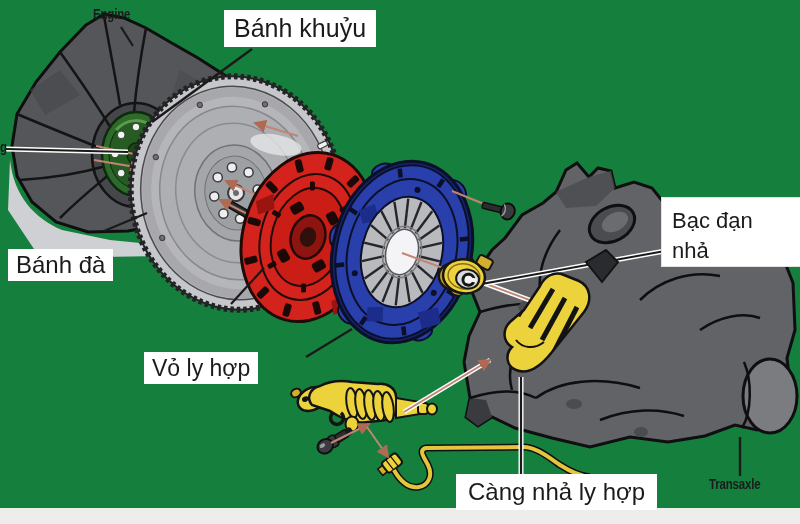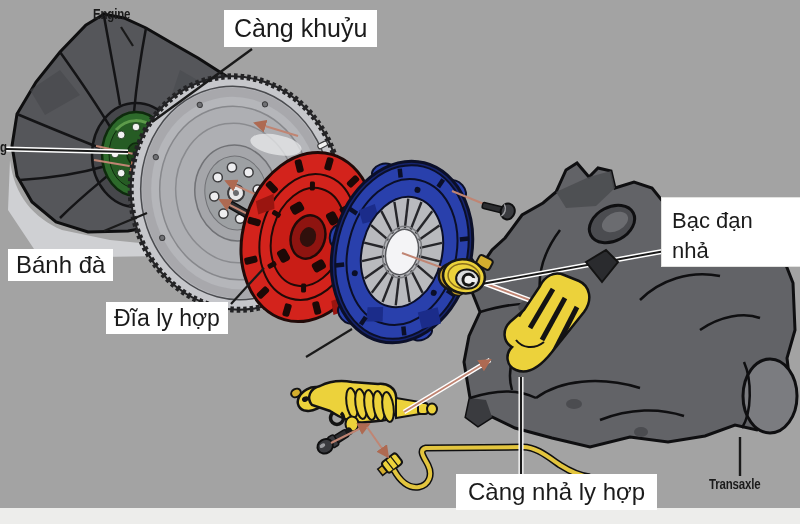--- a/index.html
+++ b/index.html
@@ -1,18 +1,18 @@
 <!DOCTYPE html>
 <html><head>
 <meta charset="utf-8">
 <style>
   html,body{margin:0;padding:0;}
   #stage{
     position:relative; width:800px; height:524px; overflow:hidden;
-    background:#a3a3a3;
+    background:#15803d;
     font-family:"Liberation Sans", sans-serif;
   }
   #stage svg{position:absolute;left:0;top:0;}
   .lbl{
     position:absolute; color:#1b1b1b; background:#ffffff;
     line-height:1.15; white-space:nowrap;
   }
   .lbl-sm{ font-size:14px; font-weight:700; background:transparent;
     transform:scaleX(.82); transform-origin:left top; letter-spacing:-.2px;}
   .lbl-big{ font-size:23px; padding:3px 8px;}
@@ -345,21 +345,21 @@
     <path d="M 352,329 L 306,357" stroke-width="2.2"></path>
     <path d="M 740,437 L 740,476" stroke-width="2.4"></path>
   </g>
   <g fill="none">
     <path d="M 521,377 L 521,474" stroke="#ffffff" stroke-width="5"></path>
     <path d="M 521,377 L 521,474" stroke="#1a1a1a" stroke-width="2.2"></path>
   </g>
 </svg>
 
   <div class="lbl lbl-sm" style="left:93px; top:6px;">Engine</div>
-  <div class="lbl" style="left:224px; top:10px; font-size:25px; padding:4px 10px;">Càng khuỷu</div>
+  <div class="lbl" style="left:224px; top:10px; font-size:25px; padding:4px 10px;">Bánh khuỷu</div>
   <div class="lbl" style="left:8px; top:249px; font-size:24px; padding:2px 8px;">Bánh đà</div>
-  <div class="lbl lbl-big" style="left:106px; top:302px;">Đĩa ly hợp</div>
+  <div class="lbl lbl-big" style="left:144px; top:352px;">Vỏ ly hợp</div>
   <div class="lbl lbl-box" style="left:661px; top:197px; width:130px; height:52px; font-size:22px; padding:8px 0 8px 10px;">Bạc đạn
 nhả</div>
   <div class="lbl" style="left:456px; top:474px; font-size:24px; padding:4px 12px;">Càng nhả ly hợp</div>
   <div class="lbl lbl-sm" style="left:709px; top:476px;">Transaxle</div>
   <div class="lbl lbl-sm" style="left:0px; top:139px;">g</div>
 </div>
 
 </body></html>

